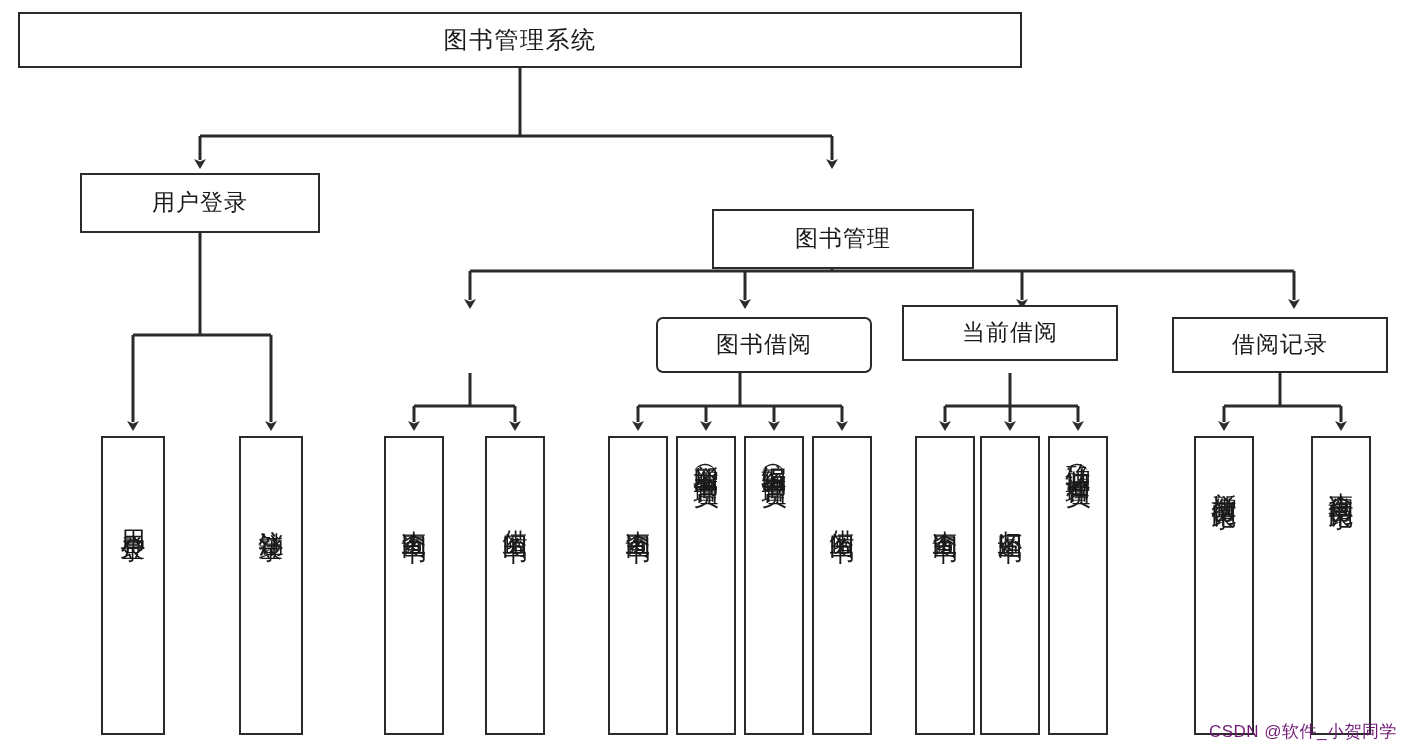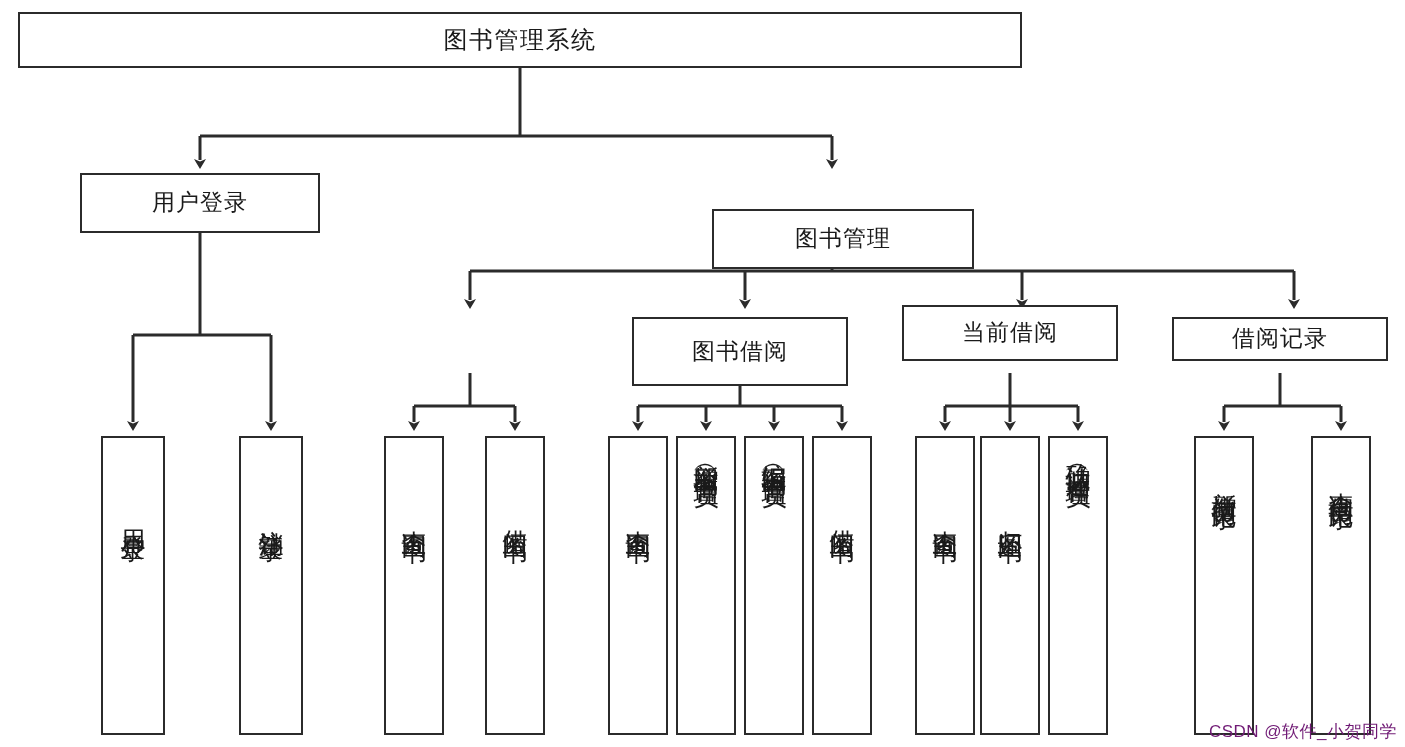--- a/index.html
+++ b/index.html
@@ -136,27 +136,27 @@
     <span class="label">图书管理系统</span>
   </div>
 
   <div class="node horiz" style="left:80px;top:173px;width:240px;height:60px;">
     <span class="label">用户登录</span>
   </div>
   <div class="node horiz" style="left:712px;top:173px;width:262px;height:60px;margin-top:36px;">
     <span class="label">图书管理</span>
   </div>
 
-  <div class="node horiz" style="left:632px;top:317px;width:216px;height:69px;">
+  <div class="node horiz" style="left:656px;top:317px;width:216px;height:56px;border-radius:7px;">
     <span class="label">图书借阅</span>
   </div>
   <div class="node horiz" style="left:902px;top:305px;width:216px;height:56px;">
     <span class="label">当前借阅</span>
   </div>
-  <div class="node horiz" style="left:1172px;top:317px;width:216px;height:44px;">
+  <div class="node horiz" style="left:1172px;top:317px;width:216px;height:56px;">
     <span class="label">借阅记录</span>
   </div>
 
   <div class="node vert mid" style="left:101px;top:436px;width:64px;height:299px;padding-top:72px;">
     <span class="label">用户登录</span>
   </div>
   <div class="node vert mid" style="left:239px;top:436px;width:64px;height:299px;padding-top:72px;">
     <span class="label">注销登录</span>
   </div>
 

